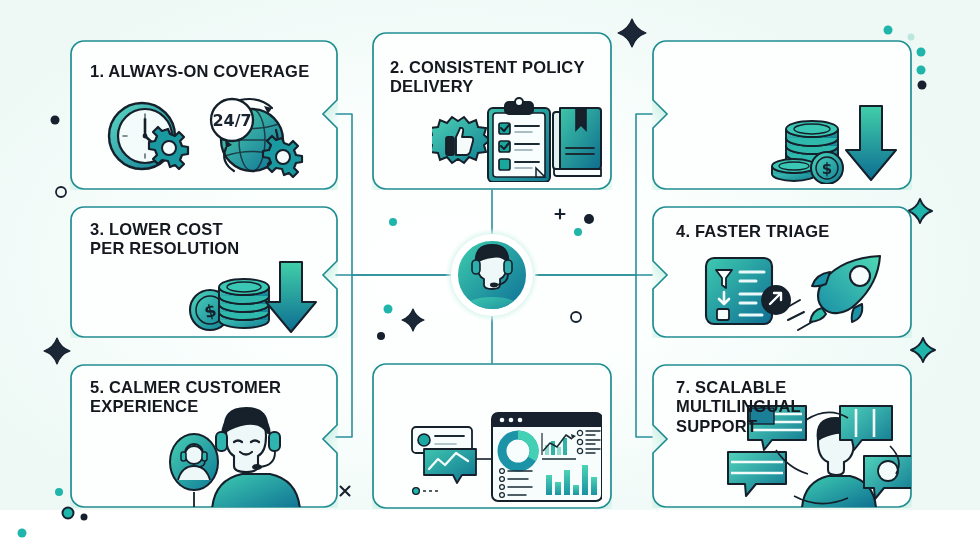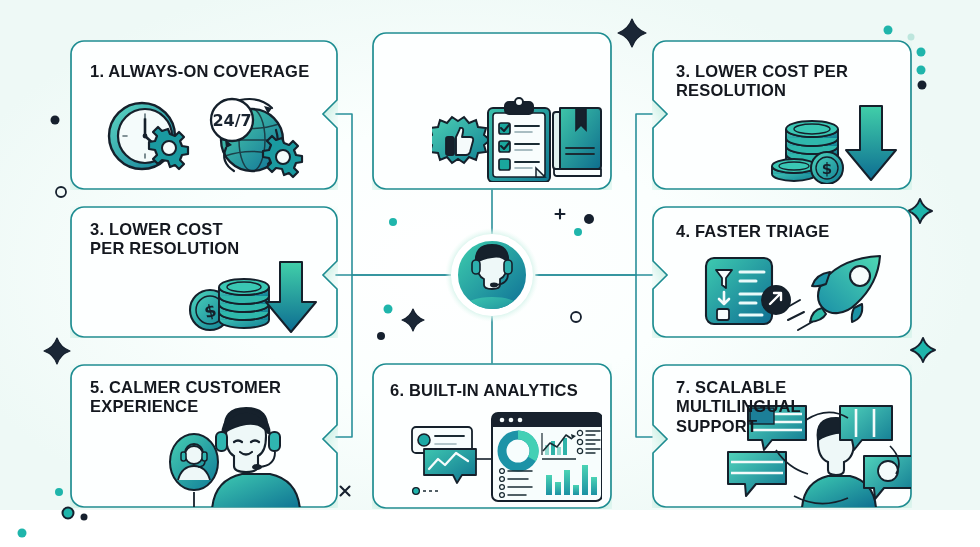--- a/index.html
+++ b/index.html
@@ -169,20 +169,22 @@
 
   <div class="card" style="left:372px;top:32px;width:240px;height:158px;">
     <svg class="card-shape" viewBox="0 0 240 158" preserveAspectRatio="none">
       <defs>
         <filter id="gl2" x="-25%" y="-25%" width="150%" height="160%">
           <feDropShadow dx="0" dy="7" stdDeviation="7" flood-color="#9fe3cf" flood-opacity="0.55"></feDropShadow>
         </filter>
       </defs>
       <path filter="url(#gl2)" fill="#fdffff" stroke="#1d8d92" stroke-width="1.7" d="M14 1 H226 a13 13 0 0 1 13 13 V144 a13 13 0 0 1 -13 13 H134 l-14 0 l0 0 H14 a13 13 0 0 1 -13 -13 V14 a13 13 0 0 1 13 -13 Z"></path>
     </svg>
+    <div class="card-title" style="left:18px;top:26px;width:214px;font-size:16.5px;">2. CONSISTENT POLICY
+DELIVERY</div>
     <div class="icon-wrap" style="left:60px;top:62px;width:172px;height:88px;">
       <svg viewBox="0 0 172 88" width="172" height="88">
         <defs>
           <linearGradient id="g-badge" x1="0" y1="0" x2="1" y2="1">
             <stop offset="0" stop-color="#4fd3b6"></stop>
               <stop offset="1" stop-color="#0f7e93"></stop>
           </linearGradient>
           <linearGradient id="g-book" x1="0" y1="0" x2="1" y2="1">
             <stop offset="0" stop-color="#3ec5a8"></stop>
               <stop offset="1" stop-color="#0e6d8e"></stop>
@@ -238,22 +240,20 @@
 
   <div class="card" style="left:652px;top:40px;width:260px;height:150px;">
     <svg class="card-shape" viewBox="0 0 260 150" preserveAspectRatio="none">
       <defs>
         <filter id="gl3" x="-25%" y="-25%" width="150%" height="160%">
           <feDropShadow dx="0" dy="7" stdDeviation="7" flood-color="#9fe3cf" flood-opacity="0.55"></feDropShadow>
         </filter>
       </defs>
       <path filter="url(#gl3)" fill="#fdffff" stroke="#1d8d92" stroke-width="1.7" d="M14 1 H246 a13 13 0 0 1 13 13 V136 a13 13 0 0 1 -13 13 H14 a13 13 0 0 1 -13 -13 V88 l14 -14 l-14 -14 V14 a13 13 0 0 1 13 -13 Z"></path>
     </svg>
-    <div class="card-title" style="left:24px;top:22px;width:228px;font-size:16.5px;">3. LOWER COST PER
-RESOLUTION</div>
     <div class="icon-wrap" style="left:118px;top:58px;width:130px;height:86px;">
       <svg viewBox="0 0 130 86" width="130" height="86">
         <defs>
           <linearGradient id="g-coin1" x1="0" y1="0" x2="1" y2="1">
             <stop offset="0" stop-color="#4fd6bd"></stop>
               <stop offset="1" stop-color="#0f7e95"></stop>
           </linearGradient>
           <linearGradient id="g-arrow1" x1="0" y1="0" x2="0" y2="1">
             <stop offset="0" stop-color="#41cfa9"></stop>
               <stop offset="1" stop-color="#0d6d92"></stop>
@@ -457,21 +457,20 @@
 
   <div class="card" style="left:372px;top:363px;width:240px;height:146px;">
     <svg class="card-shape" viewBox="0 0 240 146" preserveAspectRatio="none">
       <defs>
         <filter id="gl7" x="-25%" y="-25%" width="150%" height="160%">
           <feDropShadow dx="0" dy="7" stdDeviation="7" flood-color="#9fe3cf" flood-opacity="0.55"></feDropShadow>
         </filter>
       </defs>
       <path filter="url(#gl7)" fill="#fdffff" stroke="#1d8d92" stroke-width="1.7" d="M14 1 H106 l14 -0 H226 a13 13 0 0 1 13 13 V132 a13 13 0 0 1 -13 13 H14 a13 13 0 0 1 -13 -13 V14 a13 13 0 0 1 13 -13 Z"></path>
     </svg>
-    <div class="card-title" style="left:18px;top:18px;width:214px;font-size:16.5px;">6. BUILT-IN ANALYTICS</div>
     <div class="icon-wrap" style="left:38px;top:46px;width:192px;height:94px;">
       <svg viewBox="0 0 192 94" width="192" height="94">
         <defs>
           <linearGradient id="g-bubble" x1="0" y1="0" x2="1" y2="1">
             <stop offset="0" stop-color="#3ec6b0"></stop>
               <stop offset="1" stop-color="#0f7491"></stop>
           </linearGradient>
           <linearGradient id="g-bar" x1="0" y1="1" x2="0" y2="0">
             <stop offset="0" stop-color="#1b91a3"></stop>
               <stop offset="1" stop-color="#4ad3b4"></stop>

